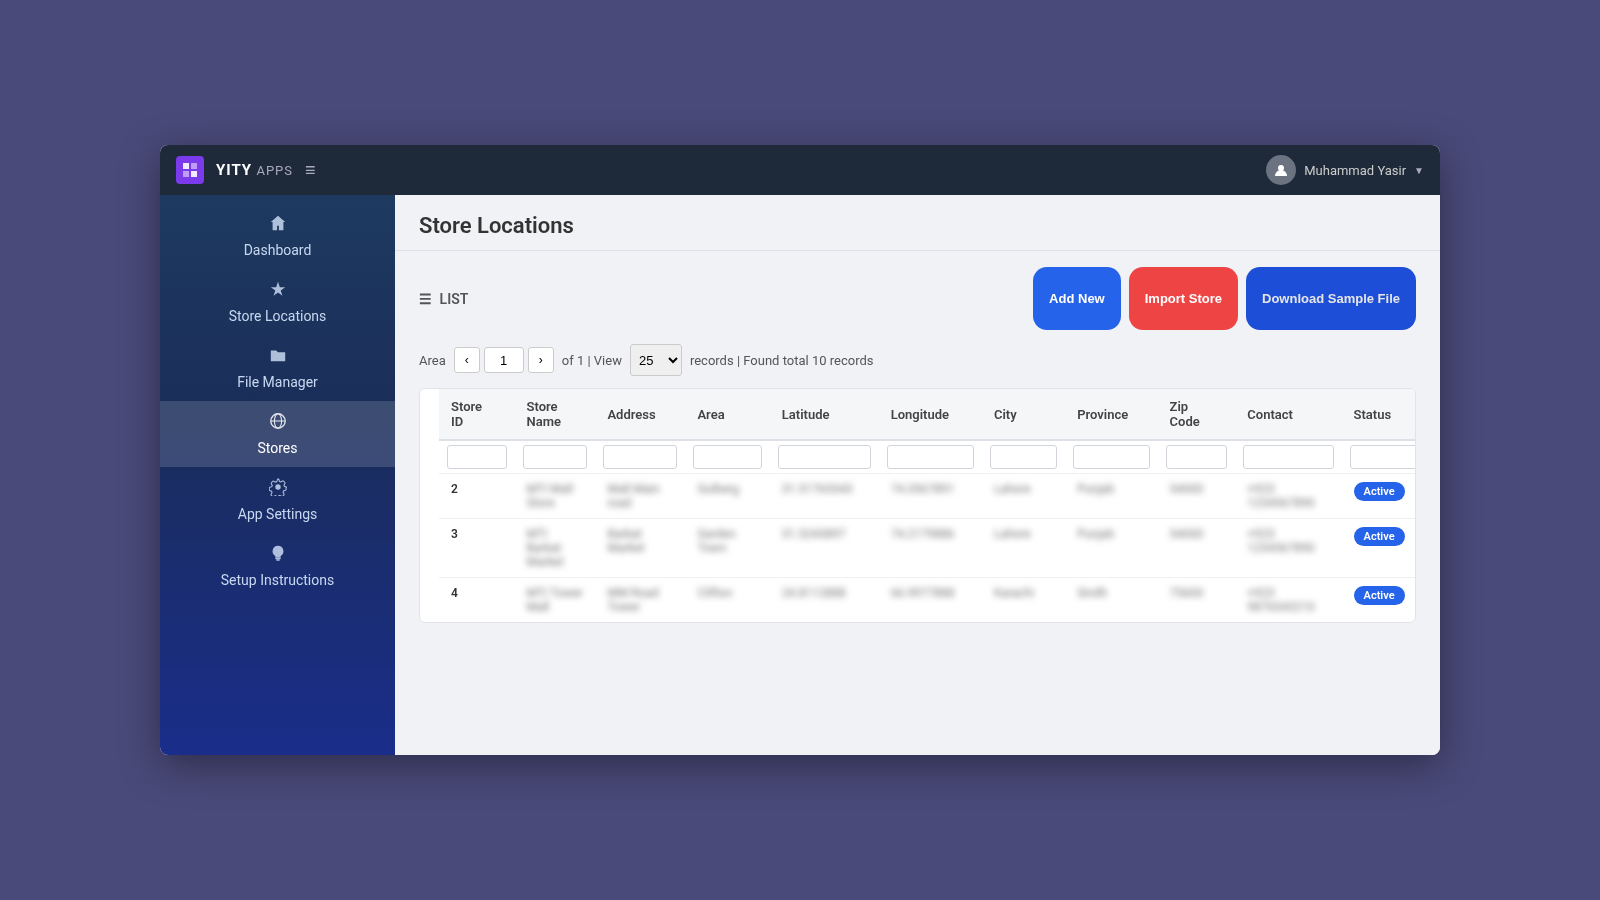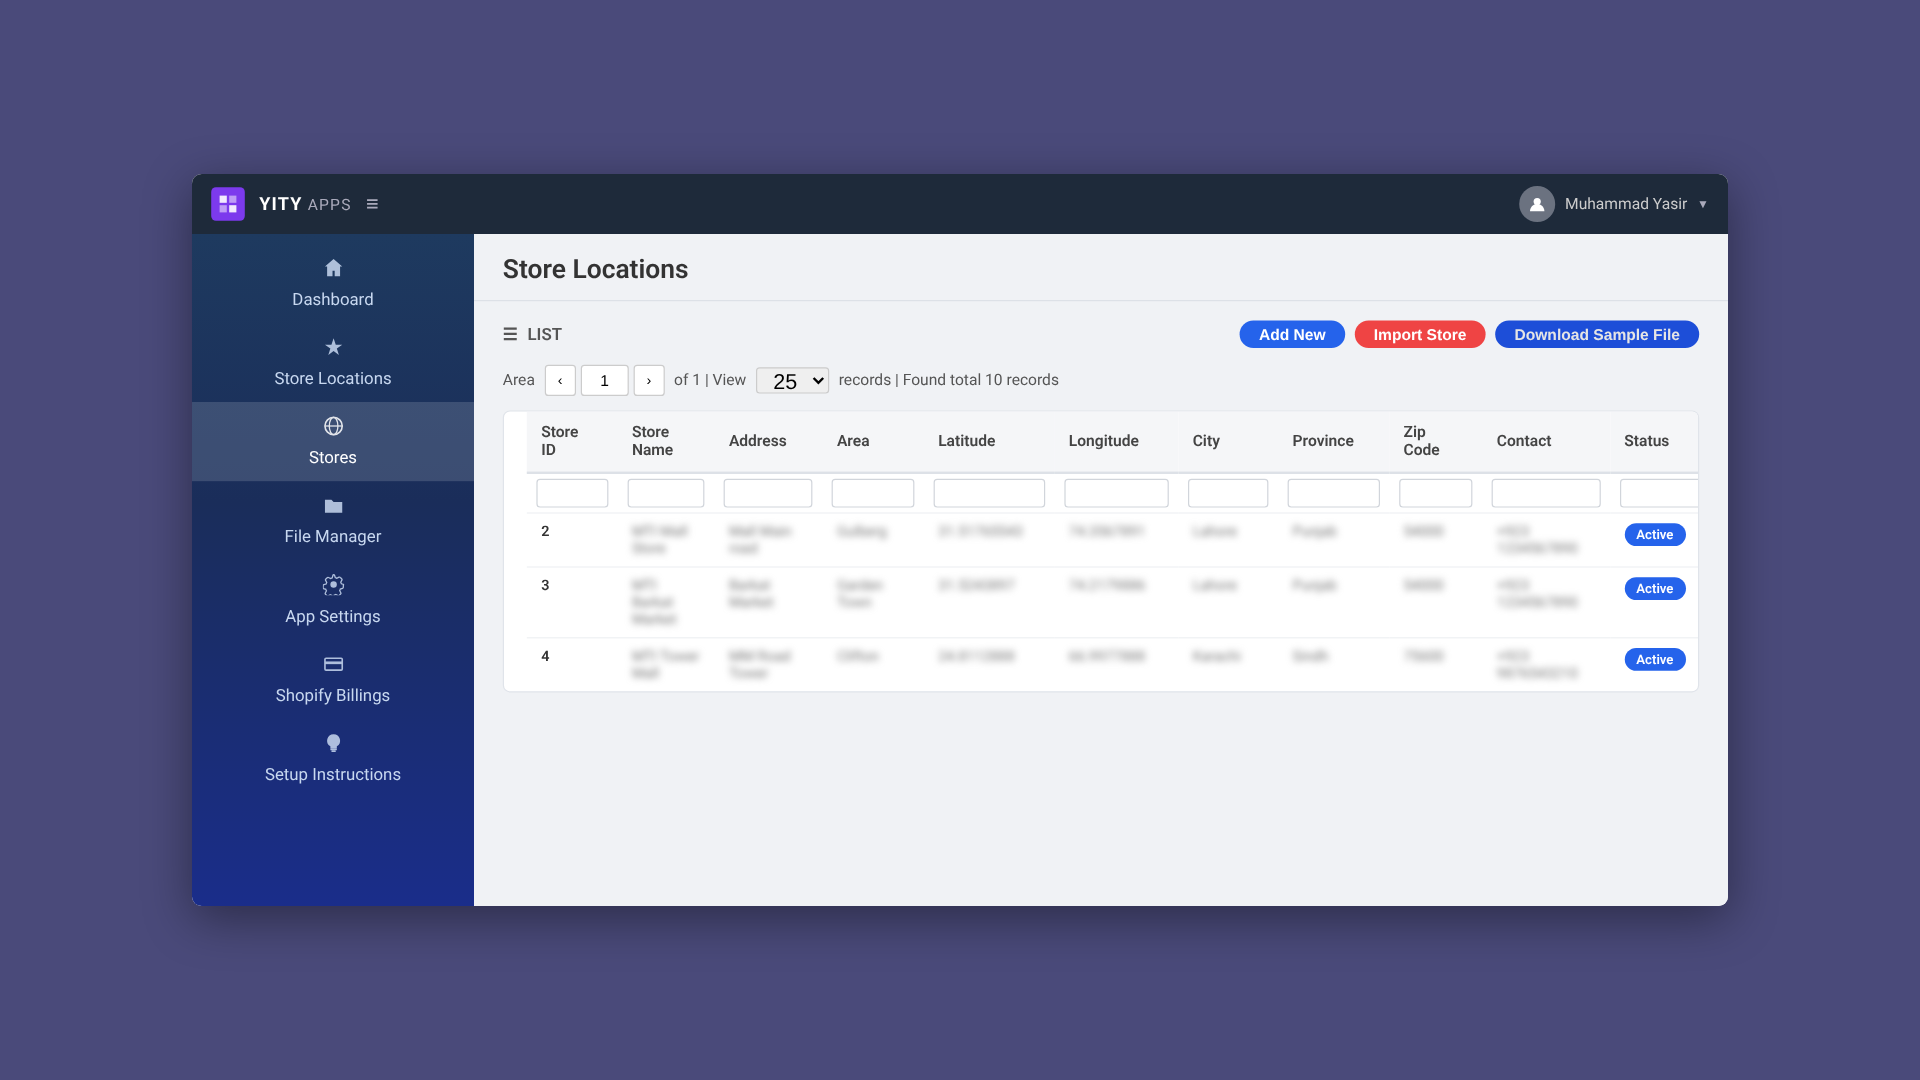--- a/index.html
+++ b/index.html
@@ -162,21 +162,21 @@
       gap: 8px;
       font-size: 14px;
       font-weight: 600;
       color: #555;
     }
     .btn-group {
       display: flex;
       gap: 8px;
     }
     .btn {
-      padding: 4px 16px;
+      padding: 24px 16px;
       border: none;
       border-radius: 14px;
       font-size: 13px;
       font-weight: 600;
       cursor: pointer;
     }
     .btn-primary {
       background: #2563eb;
       color: white;
     }
@@ -217,26 +217,25 @@
     }
     .page-input {
       width: 40px;
       height: 26px;
       border: 1px solid #ccc;
       border-radius: 3px;
       text-align: center;
       font-size: 13px;
     }
     .view-select {
-      height: 22px;
+      height: 32px;
       border: 1px solid #ccc;
       border-radius: 3px;
-      font-size: 18px;
+      font-size: 13px;
       padding: 0 4px;
-      text-align: center;
     }
 
     
     .table-wrapper {
       background: white;
       border-radius: 6px;
       overflow: hidden;
       border: 1px solid #e0e4ea;
     }
     table {
@@ -343,51 +342,44 @@
         <span class="sidebar-label">Dashboard</span>
       </div>
 
       <div class="sidebar-item">
         <svg class="sidebar-icon" viewBox="0 0 20 20" fill="currentColor">
           <path d="M10 2l2 6h6l-5 3.6 1.9 6L10 14l-4.9 3.6 1.9-6L2 8h6z"></path>
         </svg>
         <span class="sidebar-label">Store Locations</span>
       </div>
 
+      <div class="sidebar-item">
+        <svg class="sidebar-icon" viewBox="0 0 20 20" fill="currentColor">
+          <path d="M2 5h6l2 2h8v10H2V5z"></path>
+        </svg>
+        <span class="sidebar-label">File Manager</span>
+      </div>
+
       <div class="sidebar-item active">
         <svg class="sidebar-icon" viewBox="0 0 20 20" fill="currentColor">
           <circle cx="10" cy="10" r="8" fill="none" stroke="currentColor" stroke-width="1.5"></circle>
           <ellipse cx="10" cy="10" rx="4" ry="8" fill="none" stroke="currentColor" stroke-width="1.2"></ellipse>
           <line x1="2" y1="10" x2="18" y2="10" stroke="currentColor" stroke-width="1.2"></line>
         </svg>
         <span class="sidebar-label">Stores</span>
       </div>
 
       <div class="sidebar-item">
         <svg class="sidebar-icon" viewBox="0 0 20 20" fill="currentColor">
-          <path d="M2 5h6l2 2h8v10H2V5z"></path>
-        </svg>
-        <span class="sidebar-label">File Manager</span>
-      </div>
-
-      <div class="sidebar-item">
-        <svg class="sidebar-icon" viewBox="0 0 20 20" fill="currentColor">
           <circle cx="10" cy="10" r="3"></circle>
           <path d="M10 1a1 1 0 01.95.7l.65 2.1a6 6 0 011.4.58l2-1.05a1 1 0 011.22.22l1.23 1.23a1 1 0 01.22 1.22l-1.05 2a6 6 0 01.58 1.4l2.1.65A1 1 0 0119 11v1.74a1 1 0 01-.7.95l-2.1.65a6 6 0 01-.58 1.4l1.05 2a1 1 0 01-.22 1.22l-1.23 1.23a1 1 0 01-1.22.22l-2-1.05a6 6 0 01-1.4.58l-.65 2.1A1 1 0 0110 23a1 1 0 01-.95-.7l-.65-2.1a6 6 0 01-1.4-.58l-2 1.05a1 1 0 01-1.22-.22L2.55 19.2a1 1 0 01-.22-1.22l1.05-2a6 6 0 01-.58-1.4l-2.1-.65A1 1 0 01.27 13v-1.74a1 1 0 01.7-.95l2.1-.65a6 6 0 01.58-1.4L2.6 6.26a1 1 0 01.22-1.22L4.05 3.8a1 1 0 011.22-.22l2 1.05a6 6 0 011.4-.58L9.32 2A1 1 0 0110 1z" fill="none" stroke="currentColor" stroke-width="1.2"></path>
         </svg>
         <span class="sidebar-label">App Settings</span>
       </div>
 
-      <div class="sidebar-item">
-        <svg class="sidebar-icon" viewBox="0 0 20 20" fill="currentColor">
-          <rect x="2" y="5" width="16" height="11" rx="1" fill="none" stroke="currentColor" stroke-width="1.5"></rect>
-          <rect x="2" y="8" width="16" height="2.5" fill="currentColor"></rect>
-        </svg>
-        <span class="sidebar-label">Shopify Billings</span>
-      </div>
 
       <div class="sidebar-item">
         <svg class="sidebar-icon" viewBox="0 0 20 20" fill="currentColor">
           <path d="M10 2a6 6 0 00-3 11.2V15h6v-1.8A6 6 0 0010 2z"></path>
           <rect x="7" y="15" width="6" height="2" rx="0.5" fill="currentColor"></rect>
           <rect x="8" y="17" width="4" height="1.5" rx="0.5" fill="currentColor"></rect>
         </svg>
         <span class="sidebar-label">Setup Instructions</span>
       </div>
     </nav>

